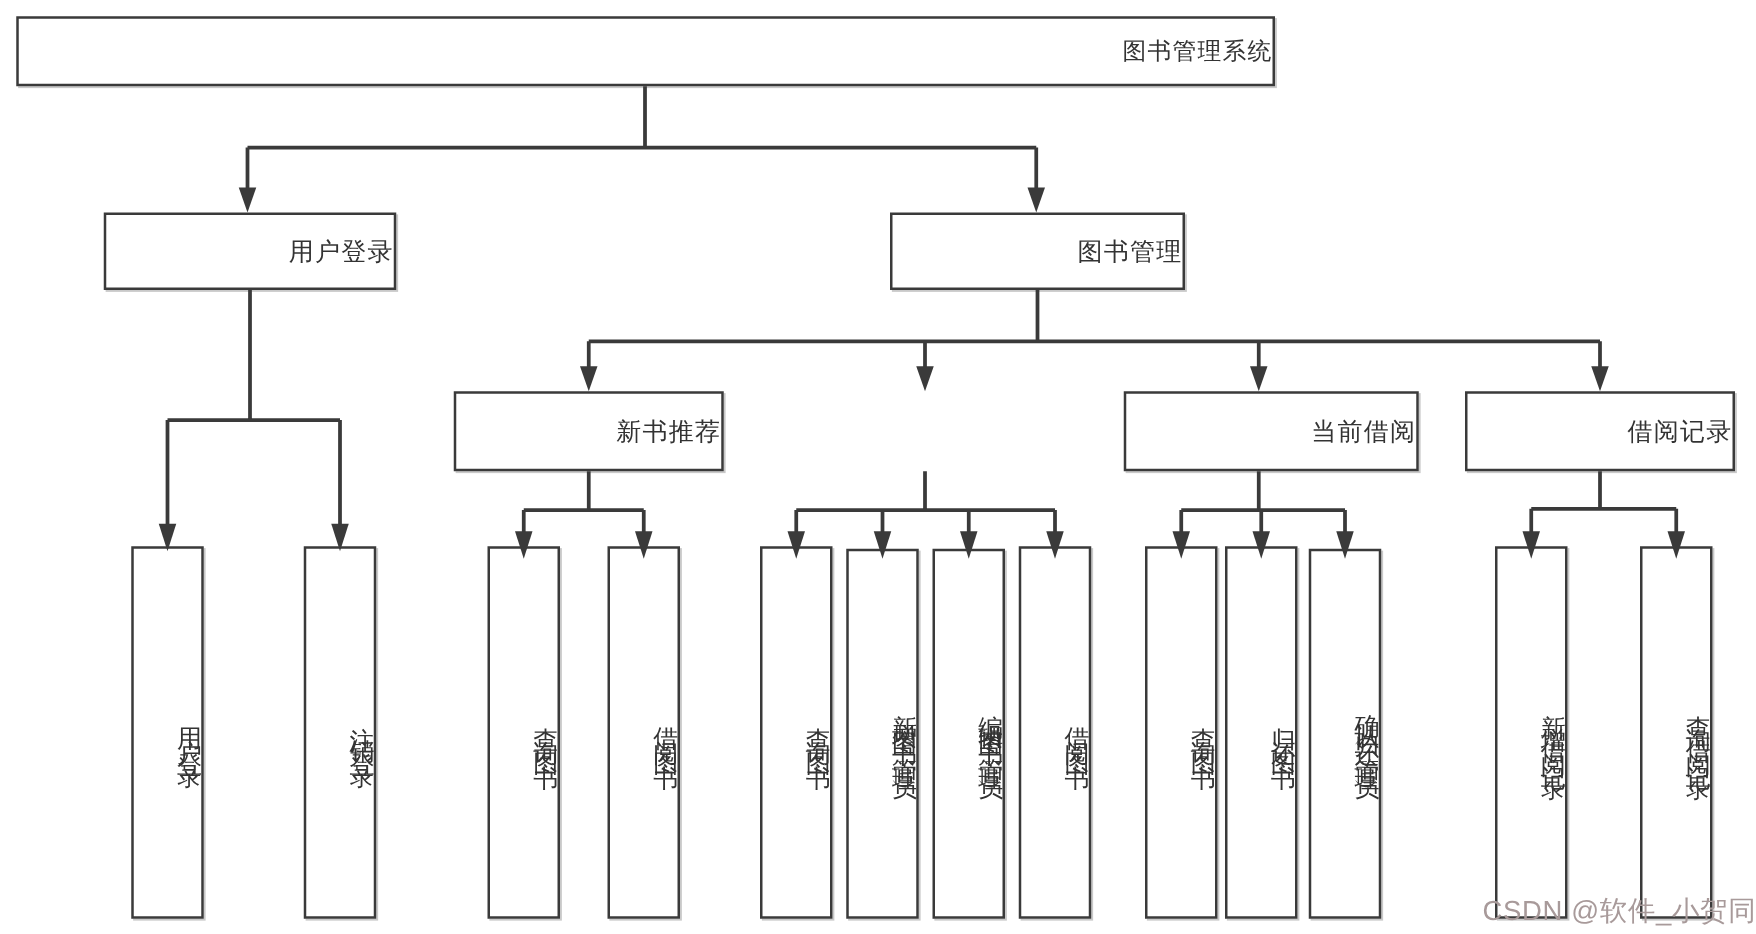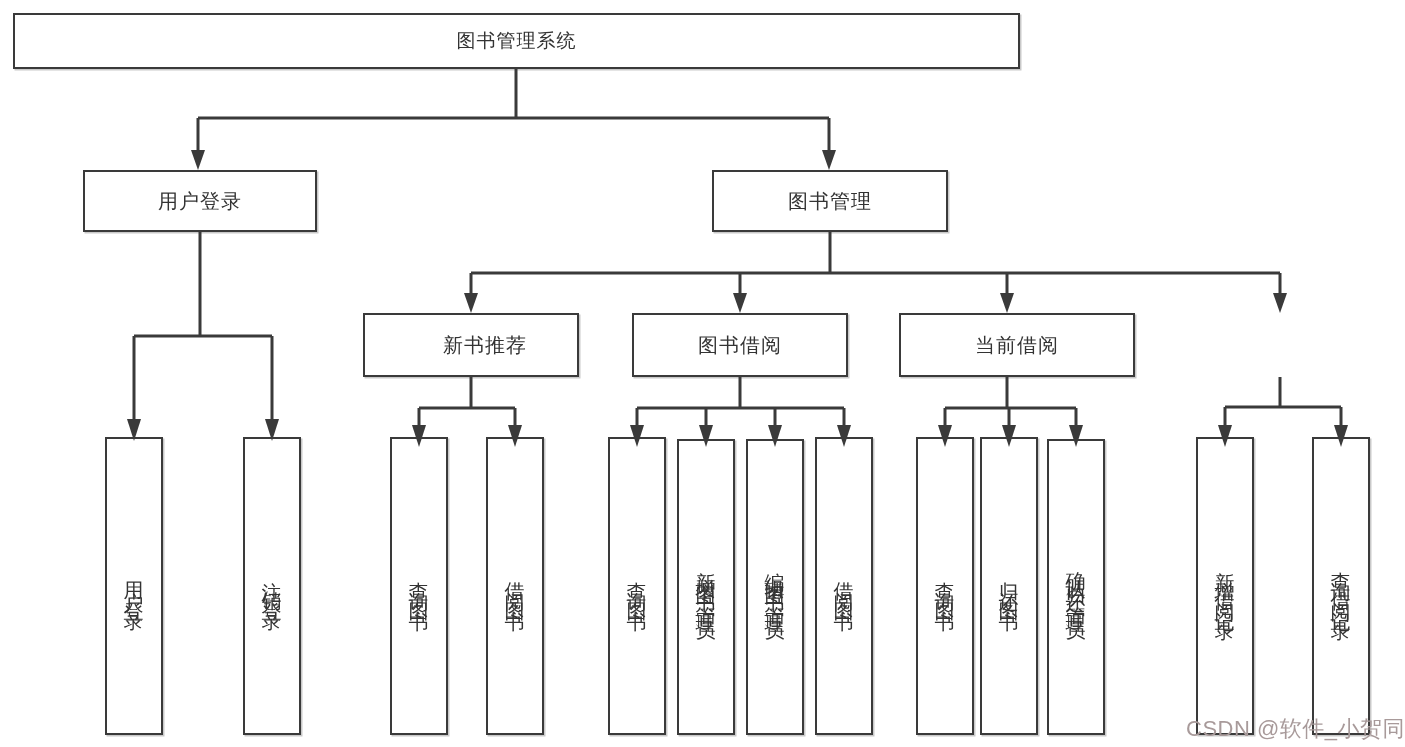--- a/index.html
+++ b/index.html
@@ -20,21 +20,21 @@
     z-index: 2;
   }
   .box {
     position: absolute;
     box-sizing: border-box;
     background: #ffffff;
     border: 2px solid #3a3a3a;
     box-shadow: 1.5px 1.5px 0 #c9c9c9;
     display: flex;
     align-items: center;
-    justify-content: center;
+    justify-content: flex-end;
     z-index: 1;
   }
   .h-label {
     font-size: 20px;
     letter-spacing: 1px;
     white-space: nowrap;
   }
   .root-label { font-size: 19px; }
   .v-label {
     writing-mode: vertical-rl;
@@ -98,25 +98,25 @@
   <div class="box" style="left:83px; top:170px; width:234px; height:62px;">
     <span class="h-label">用户登录</span>
   </div>
   <div class="box" style="left:712px; top:170px; width:236px; height:62px;">
     <span class="h-label">图书管理</span>
   </div>
 
   <div class="box" style="left:363px; top:313px; width:216px; height:64px;padding-left:28px;">
     <span class="h-label">新书推荐</span>
   </div>
-  <div class="box" style="left:632px; top:313px; width:216px; height:64px;">
-    <span class="h-label">图书借阅</span>
-  </div>
   <div class="box" style="left:899px; top:313px; width:236px; height:64px;">
     <span class="h-label">当前借阅</span>
+  </div>
+  <div class="box" style="left:1172px; top:313px; width:216px; height:64px;">
+    <span class="h-label">借阅记录</span>
   </div>
 
   <div class="box leaf" style="left:105px; top:437px; width:58px; height:298px;">
     <span class="v-label">用户登录</span>
   </div>
   <div class="box leaf" style="left:243px; top:437px; width:58px; height:298px;">
     <span class="v-label">注销登录</span>
   </div>
 
   <div class="box leaf" style="left:390px; top:437px; width:58px; height:298px;">

